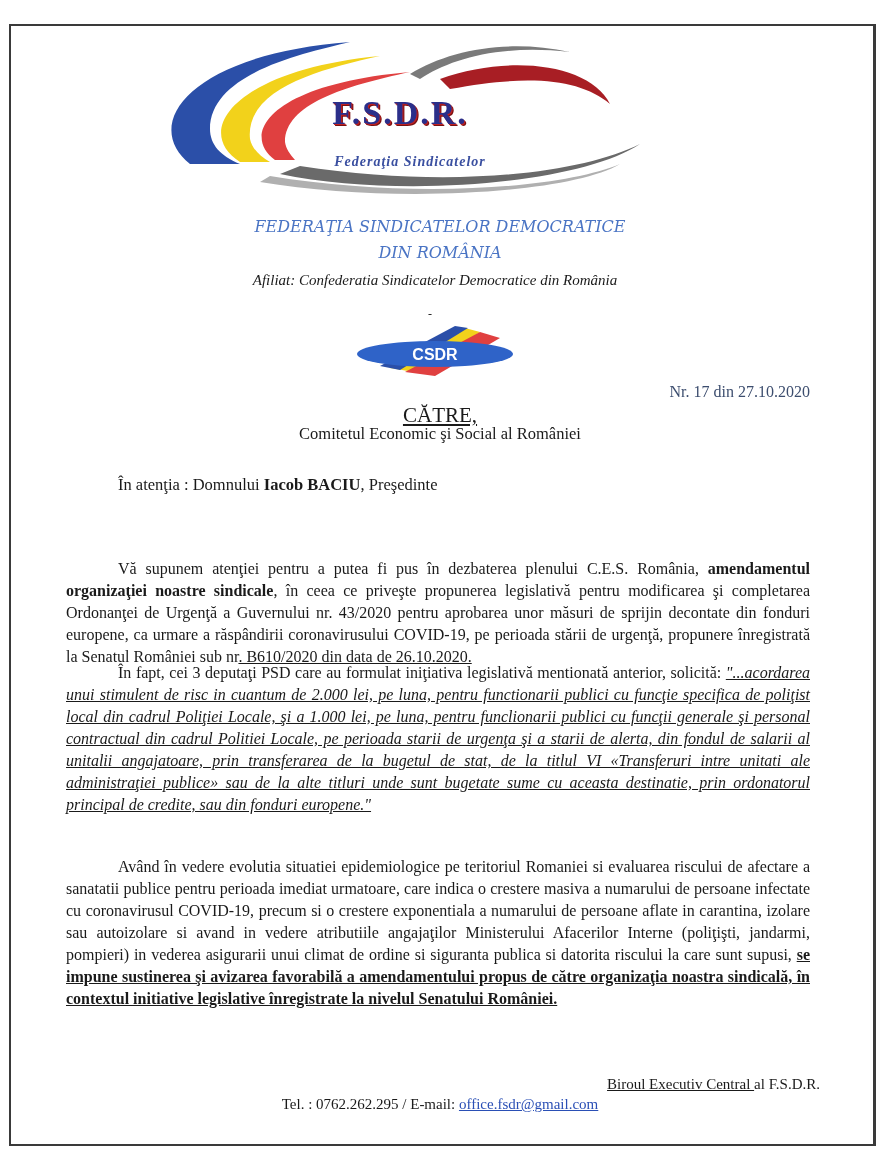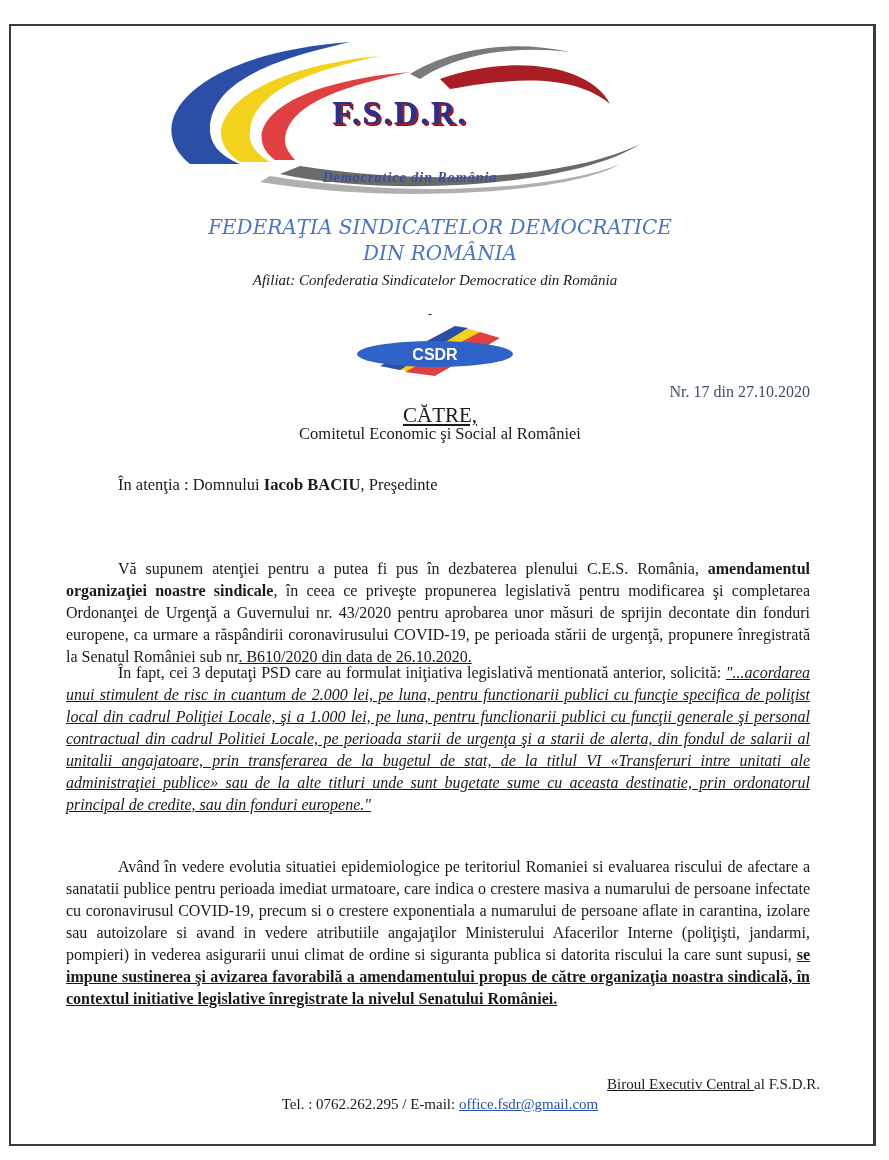--- a/index.html
+++ b/index.html
@@ -8,21 +8,21 @@
   .abs { position:absolute; }
 
   
   .logo { left:150px; top:34px; width:500px; height:160px; }
   .logo-text { position:absolute; left:0; width:100%; text-align:center; font-family:"Liberation Serif", serif; }
   .logo-title { top:60px; font-size:34px; font-weight:bold; color:#2b2f8a; letter-spacing:2px; text-shadow:1px 1px 0 #c02020, 2px 2px 0 #7a1010; }
   .logo-sub { font-style:italic; font-weight:bold; font-size:14px; color:#3a4fa0; letter-spacing:1px; }
   .logo-sub1 { top:120px; left:10px; }
   .logo-sub2 { top:136px; left:10px; }
 
-  .fed-title { left:60px; width:760px; text-align:center; font-family:"DejaVu Serif", serif; font-style:italic; color:#4a74c4; font-size:20px; line-height:24px; }
+  .fed-title { left:60px; width:760px; text-align:center; font-family:"DejaVu Serif", serif; font-style:italic; color:#4a74c4; font-size:16px; line-height:24px; }
   .fed-title1 { top:215px; }
   .fed-title2 { top:241px; }
   .afiliat { top:272px; left:60px; width:750px; text-align:center; font-weight:normal; font-style:italic; font-size:15px; }
   .dash { top:307px; left:428px; font-size:12px; }
 
   .csdr { left:350px; top:318px; width:170px; height:60px; }
 
   .nr { top:383px; left:600px; width:210px; text-align:right; color:#3c4d6e; font-size:16px; }
   .catre { top:403px; left:60px; width:760px; text-align:center; font-size:21px; }
   .catre span { text-decoration:underline; }
@@ -53,21 +53,21 @@
   <svg width="500" height="160" viewBox="0 0 500 160">
     <path d="M40,130 C-10,90 40,20 200,8 C150,20 60,40 60,95 C60,110 70,122 90,130 Z" fill="#2b4fa8"></path>
     <path d="M90,128 C40,95 90,35 230,22 C170,35 95,55 100,105 C102,115 110,122 120,128 Z" fill="#f2d21b"></path>
     <path d="M125,126 C90,100 120,50 260,38 C195,52 135,70 135,108 C136,115 140,120 145,126 Z" fill="#e04040"></path>
     <path d="M290,45 C360,20 440,30 460,70 C430,45 380,40 300,55 Z" fill="#a81e24"></path>
     <path d="M260,40 C300,15 360,5 420,18 C350,10 300,25 270,45 Z" fill="#7a7a7a"></path>
     <path d="M130,140 C250,165 430,150 490,110 C430,140 300,155 150,132 Z" fill="#6a6a6a"></path>
     <path d="M110,148 C240,170 420,160 470,130 C410,155 260,165 120,142 Z" fill="#b0b0b0"></path>
   </svg>
   <div class="logo-text logo-title">F.S.D.R.</div>
-  <div class="logo-text logo-sub logo-sub2">Democratice din România</div>
+  <div class="logo-text logo-sub logo-sub1">Federaţia Sindicatelor</div>
 </div>
 
 <div class="abs fed-title fed-title1">FEDERAŢIA SINDICATELOR DEMOCRATICE</div>
 <div class="abs fed-title fed-title2">DIN ROMÂNIA</div>
 <div class="abs afiliat">Afiliat: Confederatia Sindicatelor Democratice din România</div>
 <div class="abs dash">-</div>
 
 <div class="abs csdr">
   <svg width="170" height="60" viewBox="0 0 170 60">
     <path d="M40,50 L115,10 L130,14 L70,55 Z" fill="#f2d21b"></path>

